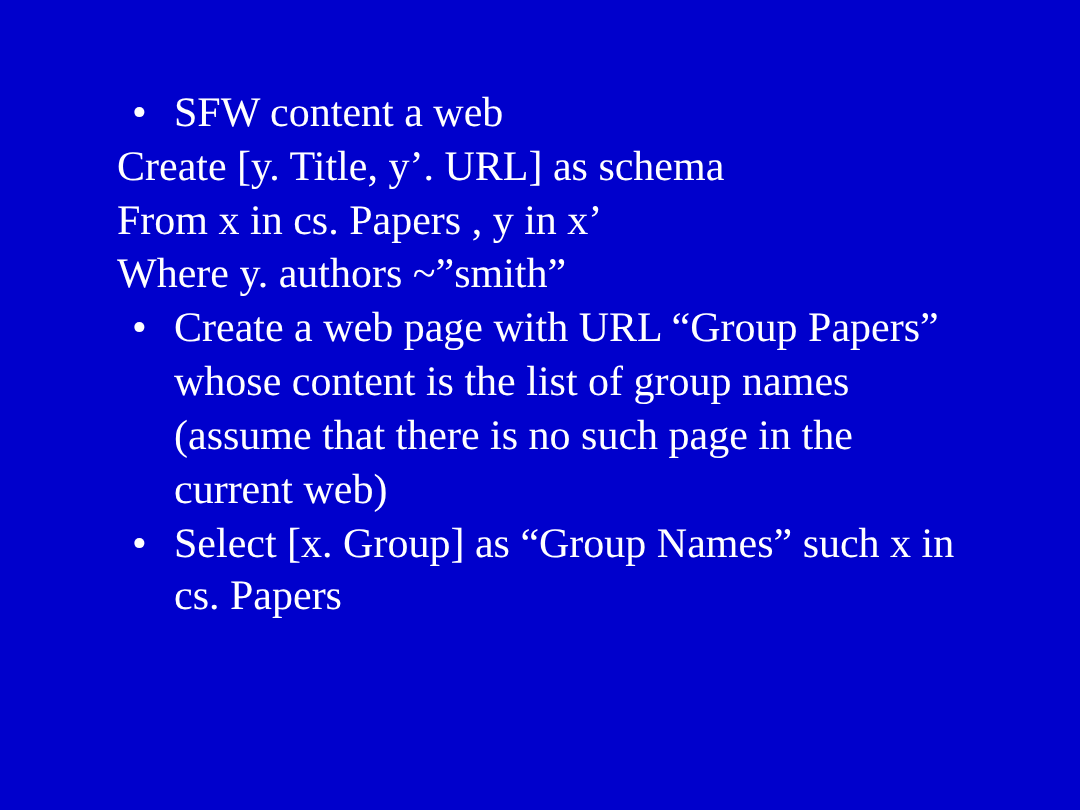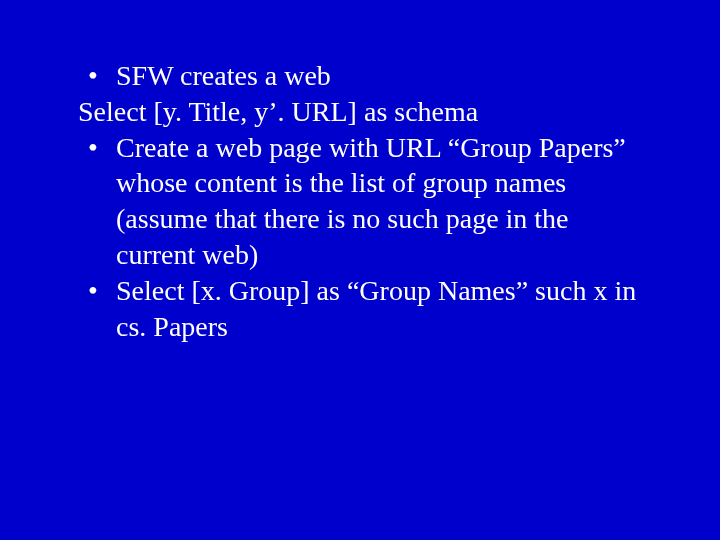--- a/index.html
+++ b/index.html
@@ -41,23 +41,25 @@
   }
 </style>
 </head>
 <body>
 
 <div class="slide">
   <div class="content">
 
     <div class="bullet-row">
       <div class="bullet-dot">•</div>
-      <div class="bullet-text">SFW creates a web</div>
+      <div class="bullet-text">SFW content a web</div>
     </div>
-    <div class="sub-line">Select [y. Title, y’. URL] as schema</div>
+    <div class="sub-line">Create [y. Title, y’. URL] as schema</div>
+    <div class="sub-line">From x in cs. Papers , y in x’</div>
+    <div class="sub-line">Where y. authors ~”smith”</div>
 
     <div class="bullet-row">
       <div class="bullet-dot">•</div>
       <div class="bullet-text">Create a web page with URL “Group Papers” whose content is the list of group names (assume that there is no such page in the current web)</div>
     </div>
 
     <div class="bullet-row">
       <div class="bullet-dot">•</div>
       <div class="bullet-text">Select [x. Group] as “Group Names” such x in cs. Papers</div>
     </div>

